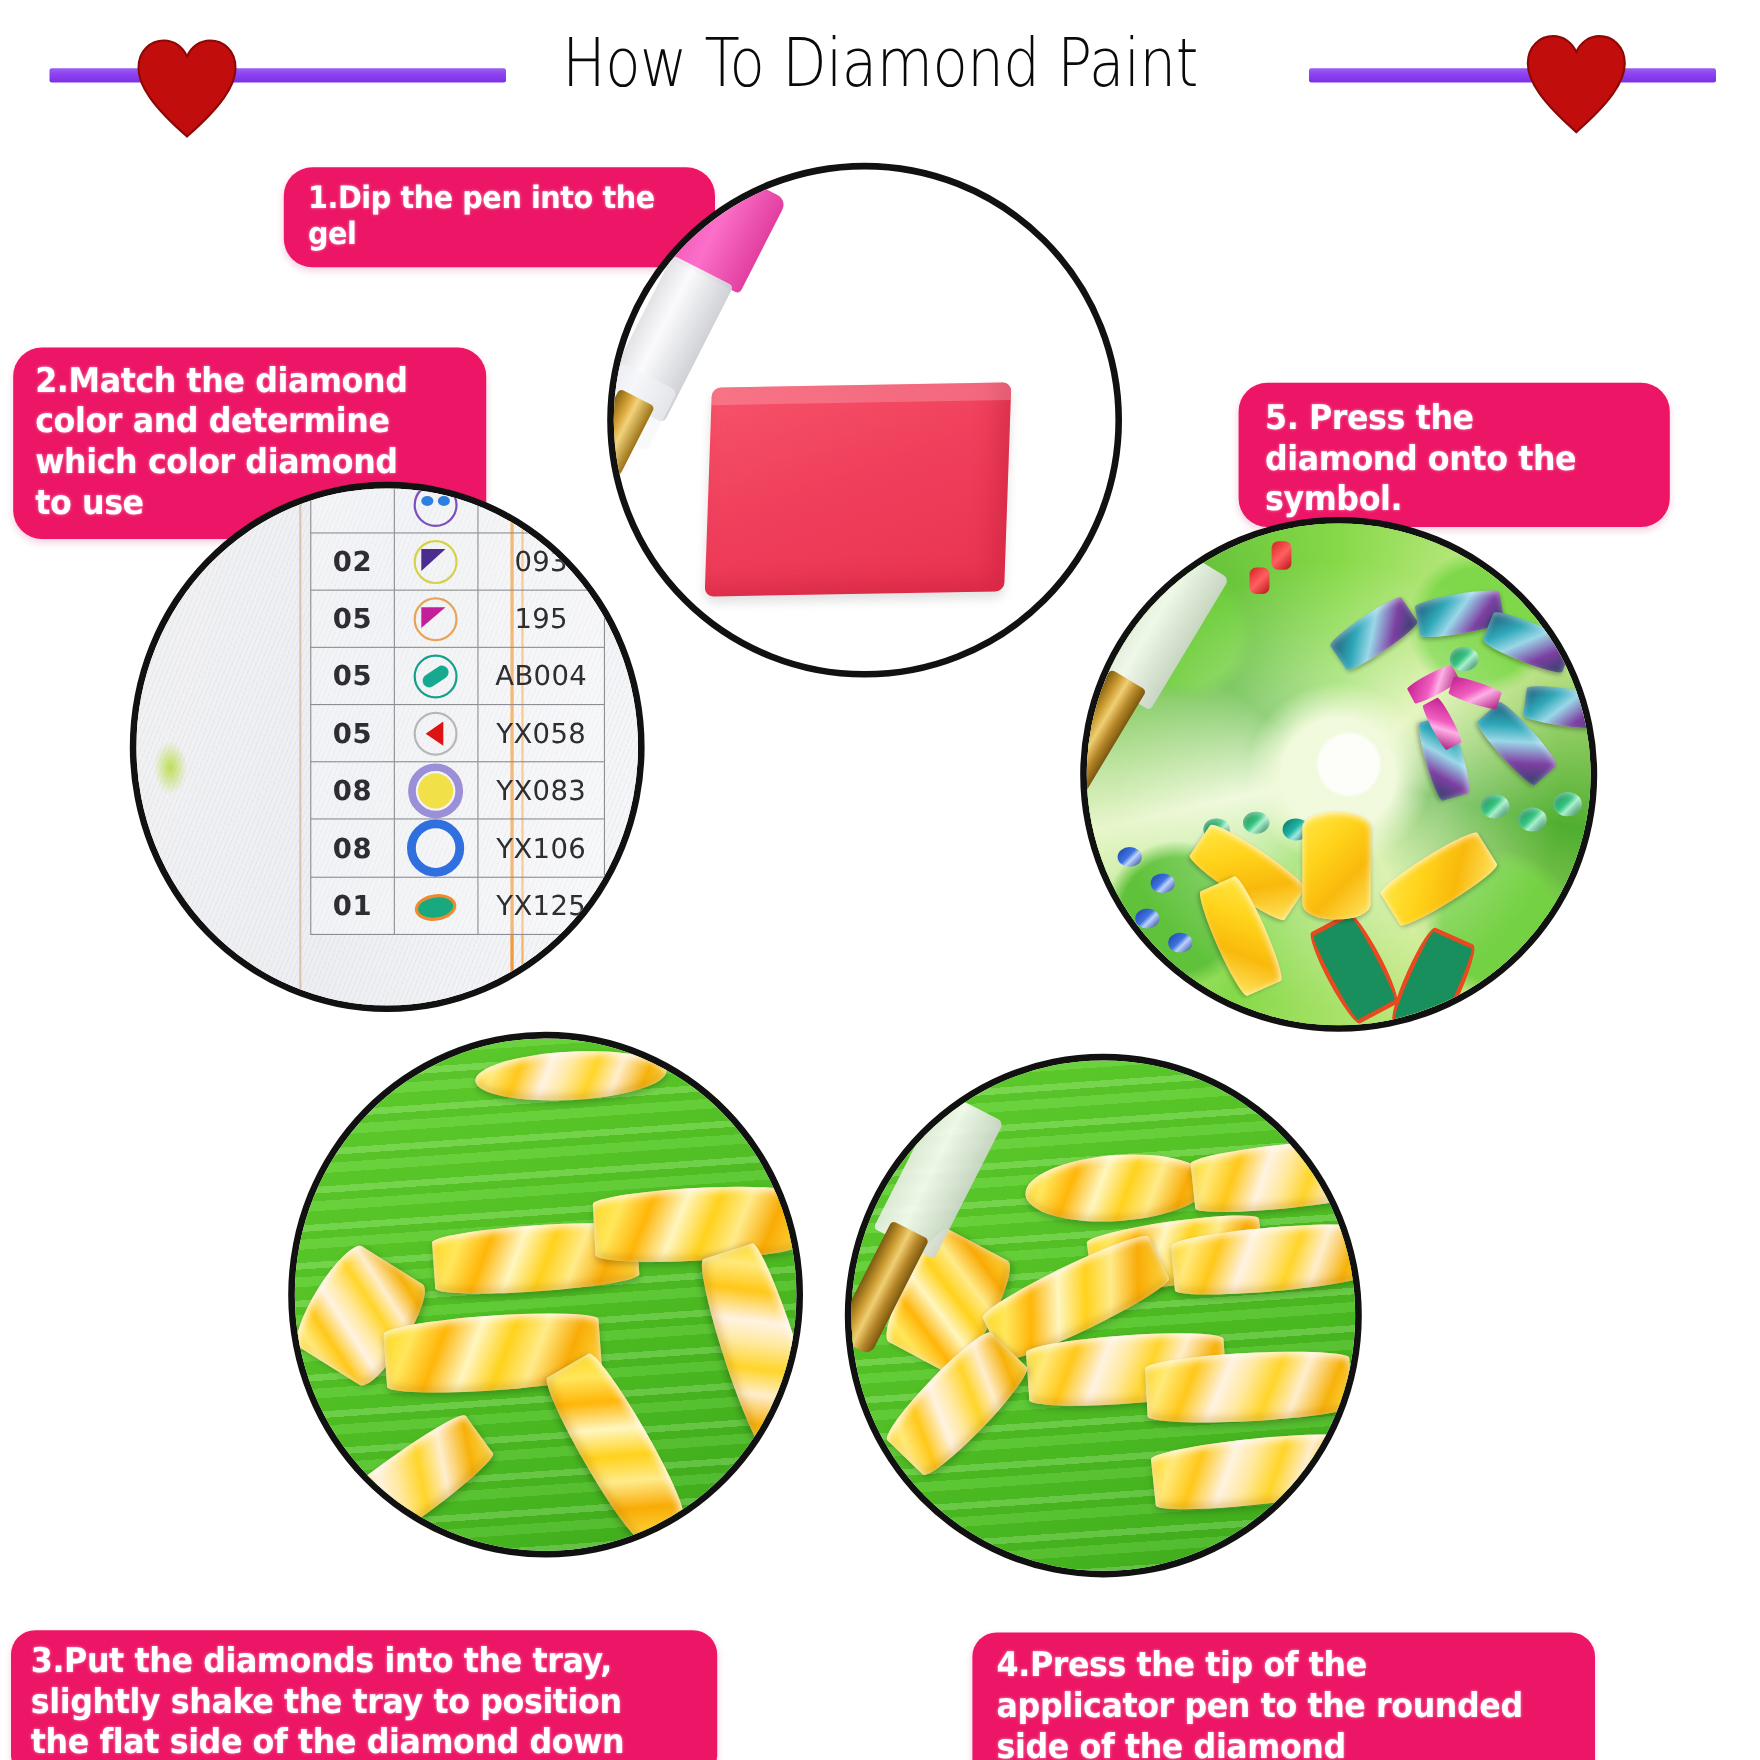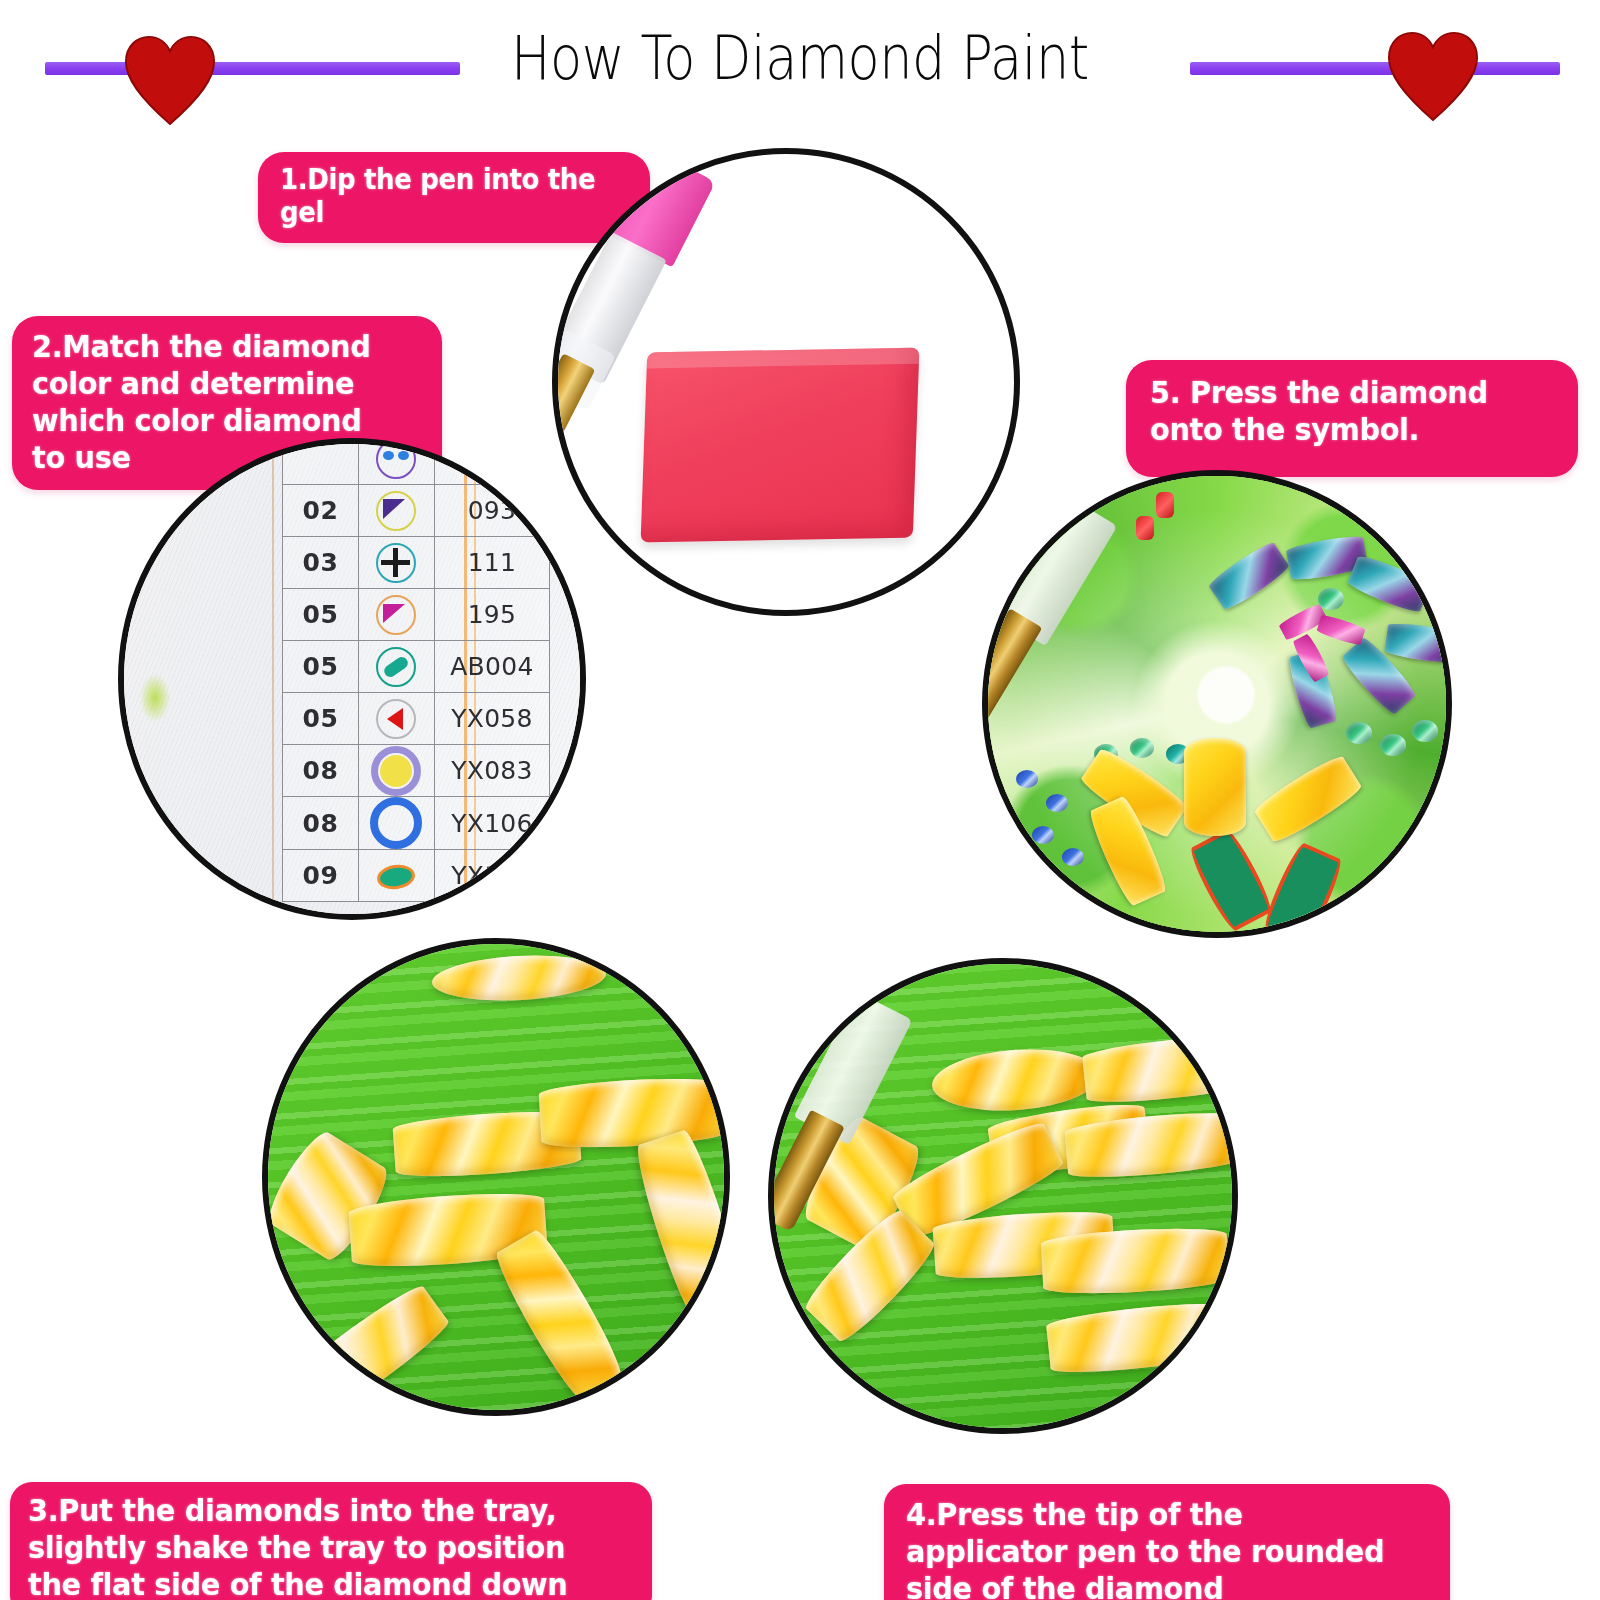--- a/index.html
+++ b/index.html
@@ -66,21 +66,21 @@
     font-weight: bold;
     line-height: 1.19;
     letter-spacing: -0.4px;
     text-shadow: 0 0 3px rgba(255,255,255,.55);
     box-shadow: 0 3px 7px rgba(200,10,90,.18);
   }
   .pill span { display: block; transform: scaleX(0.93); transform-origin: 0 50%; }
 
   #pill-1 { left: 258px;  top: 152px;  width: 392px; padding: 11px 18px 13px 22px; font-size: 28px; }
   #pill-2 { left: 12px;   top: 316px;  width: 430px; padding: 12px 18px 14px 20px; font-size: 31px; }
-  #pill-5 { left: 1126px; top: 348px;  width: 452px; padding: 14px 18px 29px 24px; font-size: 31px; margin-top: 12px; }
+  #pill-5 { left: 1126px; top: 348px;  width: 392px; padding: 14px 18px 6px 24px; font-size: 31px; }
   #pill-3 { left: 10px;   top: 1482px; width: 642px; padding: 10px 16px 14px 18px; font-size: 31px; border-radius: 22px;}
   #pill-4 { left: 884px;  top: 1484px; width: 566px; padding: 12px 16px 16px 22px; font-size: 31px; border-radius: 22px;}
 
   
   .photo-circle {
     position: absolute;
     border-radius: 50%;
     border: 6px solid #111111;
     overflow: hidden;
     box-sizing: border-box;
@@ -342,30 +342,20 @@
         <tr>
           <td class="c-no">02</td>
           <td class="c-sym">
             <span class="sym" style="border-color:#d7d14a;">
               <i style="left:5px;top:6px;width:0;height:0;border-left:22px solid #4b2c8f;border-bottom:20px solid transparent;"></i>
             </span>
           </td>
           <td class="c-code">093</td>
         </tr>
 
-        <tr>
-          <td class="c-no">03</td>
-          <td class="c-sym">
-            <span class="sym" style="border-color:#2aa6b5;">
-              <i style="left:15px;top:3px;width:5px;height:29px;background:#1b1b1b;"></i>
-              <i style="left:3px;top:15px;width:29px;height:5px;background:#1b1b1b;"></i>
-            </span>
-          </td>
-          <td class="c-code">111</td>
-        </tr>
 
         <tr>
           <td class="c-no">05</td>
           <td class="c-sym">
             <span class="sym" style="border-color:#e8a35b;">
               <i style="left:5px;top:7px;width:0;height:0;border-left:22px solid #c41f9a;border-bottom:19px solid transparent;"></i>
             </span>
           </td>
           <td class="c-code">195</td>
         </tr>
@@ -402,21 +392,21 @@
 
         <tr>
           <td class="c-no">08</td>
           <td class="c-sym">
             <span class="sym" style="border-color:#2f6fe0;border-width:8px;"></span>
           </td>
           <td class="c-code">YX106</td>
         </tr>
 
         <tr>
-          <td class="c-no">09</td>
+          <td class="c-no">01</td>
           <td class="c-sym">
             <span class="sym" style="border:none;width:38px;height:24px;">
               <i style="left:0;top:0;width:38px;height:24px;border-radius:50% / 50%;background:#18a97f;border:3px solid #ef8b2e;box-sizing:border-box;transform:rotate(-8deg);"></i>
             </span>
           </td>
           <td class="c-code">YX125</td>
         </tr>
       </tbody>
     </table>
   </div>

